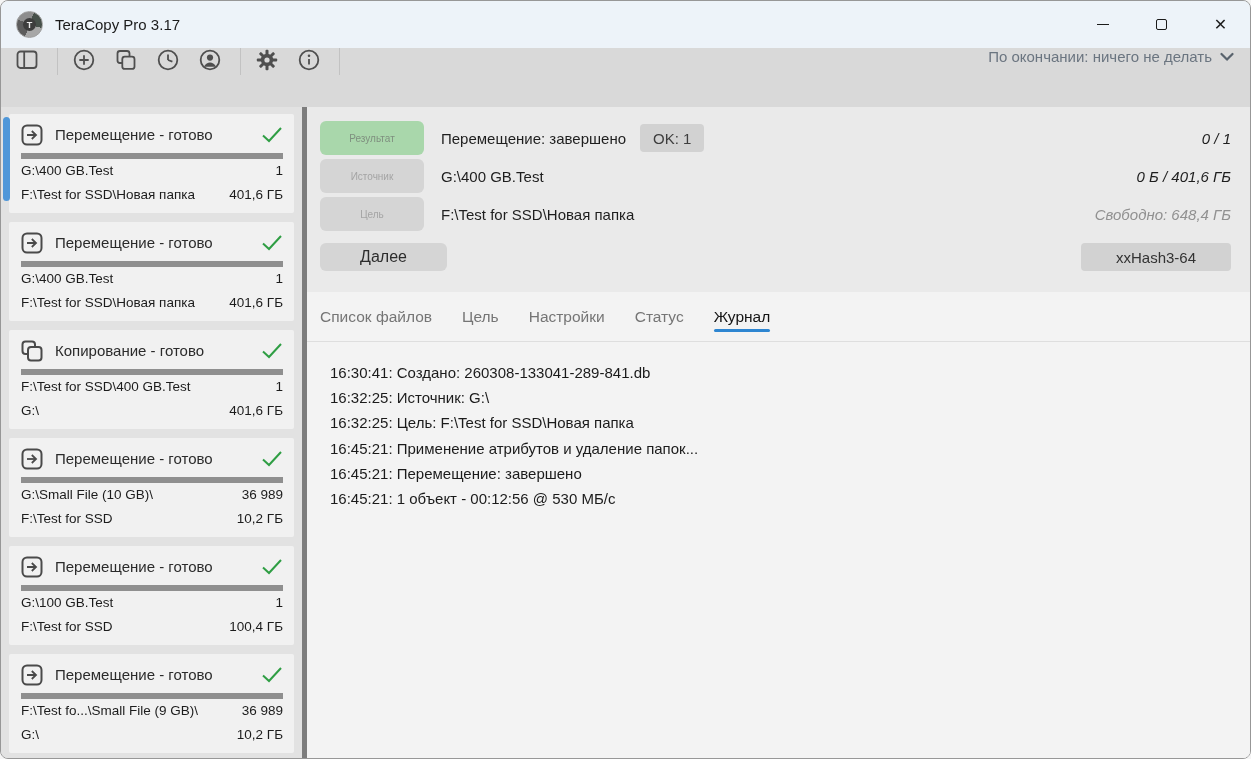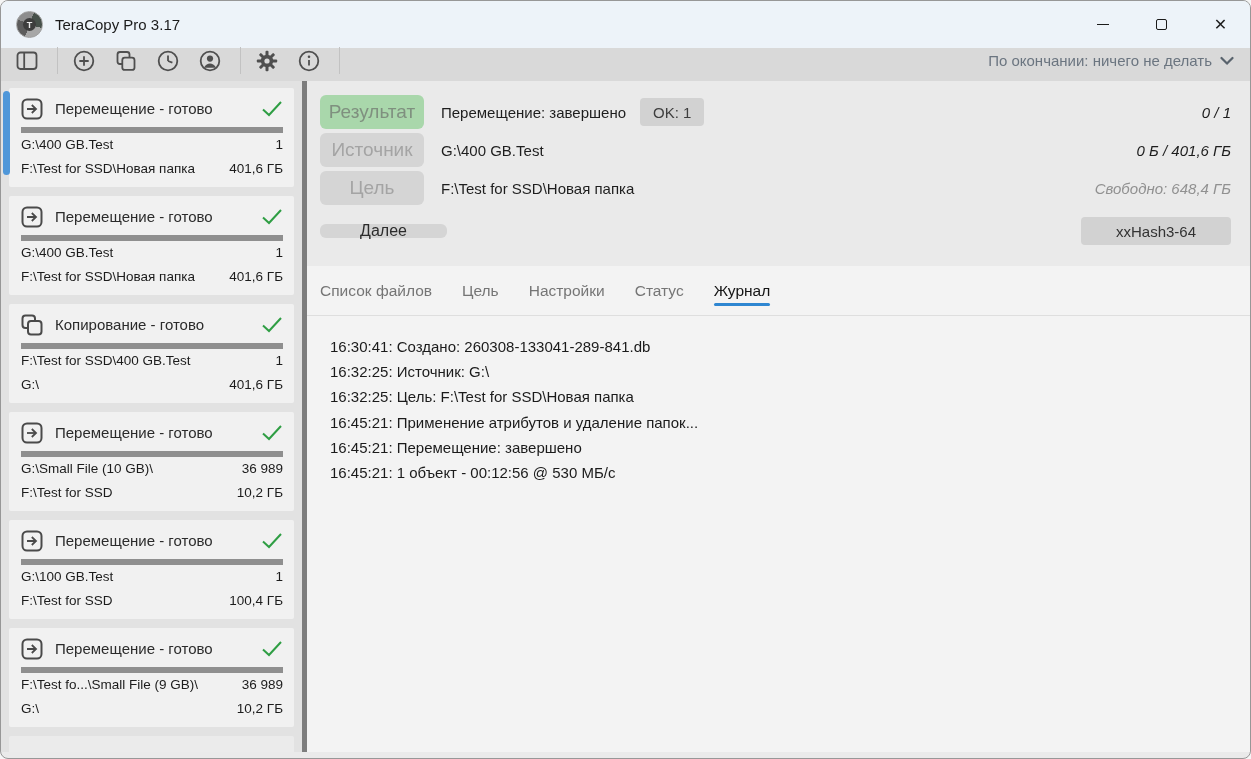--- a/index.html
+++ b/index.html
@@ -14,21 +14,21 @@
   .app-icon-core { width:13px; height:13px; border-radius:50%; background:#3d3d3d; color:#e9e9e9;
                    font-size:9px; font-weight:bold; display:flex; align-items:center; justify-content:center; }
   .win-title { margin-left:12px; font-size:15px; color:#1b1b1b; }
   .chrome { margin-left:auto; display:flex; height:100%; }
   .chrome-btn { width:59px; height:100%; display:flex; align-items:center; justify-content:center; cursor:default; }
   .glyph-min { width:12px; height:0; border-top:1.6px solid #1b1b1b; }
   .glyph-max { width:11px; height:11px; border:1.6px solid #1b1b1b; border-radius:2px; }
   .glyph-close { font-size:16px; color:#1b1b1b; line-height:1; }
 
   
-  .toolbar { height:33px; background:#d9d9d9; display:flex; align-items:center; padding:0 16px 8px 14px; }
+  .toolbar { height:59px; background:#d9d9d9; display:flex; align-items:flex-start; padding:0 16px 8px 14px; }
   .tb-icon { width:24px; height:24px; display:flex; align-items:center; justify-content:center; margin-right:18px; }
   .tb-sep { width:1px; height:27px; background:#c2c2c2; margin:0 14px 0 0; }
   .tb-right { margin-left:auto; display:flex; align-items:center; gap:8px; color:#6b7580; font-size:15px; cursor:default; }
 
   
   .body { display:flex; height:671px; }
 
   
   .sidebar { width:301px; background:#e2e2e2; padding:7px 8px 0 8px; display:flex; flex-direction:column; gap:9px; position:relative; flex:none; overflow:hidden; }
   .sel-bar { position:absolute; left:2px; top:10px; width:7px; height:84px; background:#4f97d9; border-radius:4px; z-index:3; }
@@ -42,24 +42,24 @@
   .task-row:first-of-type { margin-top:3px; }
   .stub-card { background:#ebebeb; border-radius:2px; height:20px; flex:none; }
 
   .splitter { width:5px; background:#7d7d7d; flex:none; }
 
   
   .main { flex:1; display:flex; flex-direction:column; background:#eaeaea; }
   .summary { height:185px; padding:12px 19px 0 13px; flex:none; }
   .s-row { display:flex; align-items:center; height:38px; }
   .s-row-last { margin-top:5px; }
-  .btn { border-radius:6px; background:#d5d5d5; font-size:19px; display:flex; align-items:center; justify-content:center; height:34px; cursor:default; }
+  .btn { border-radius:6px; background:#d5d5d5; font-size:10px; display:flex; align-items:center; justify-content:center; height:34px; cursor:default; }
   .btn-result { width:104px; background:#a9d7ab; color:#7f907f; }
   .btn-muted  { width:104px; color:#a4a4a4; }
-  .btn-next   { width:127px; height:14px; color:#2c2c2c; font-size:16px; }
+  .btn-next   { width:127px; height:28px; color:#2c2c2c; font-size:16px; }
   .s-mid { margin-left:17px; display:flex; align-items:center; gap:14px; font-size:15px; color:#1e1e1e; }
   .badge { background:#d2d2d2; border-radius:4px; height:28px; padding:0 13px; color:#3e3e3e; display:flex; align-items:center; font-size:15px; cursor:default; }
   .s-right { margin-left:auto; font-size:15px; color:#1e1e1e;font-style:italic; }
   .s-right.muted { color:#919191; }
   .btn-hash { margin-left:auto; width:150px; height:28px; border-radius:4px; background:#d2d2d2; color:#333; font-size:15px; }
 
   .tabbar { height:50px; background:#f3f3f3; border-bottom:1px solid #dedede; display:flex; align-items:center; padding-left:13px; gap:30px; flex:none; }
   .tab { position:relative; height:100%; display:flex; align-items:center; font-size:15.5px; color:#757575; cursor:default; white-space:nowrap; }
   .tab.active { color:#141414; }
   .tab.active::after { content:""; position:absolute; left:0; right:0; bottom:9px; height:3px; background:#2e86d1; border-radius:2px; }

